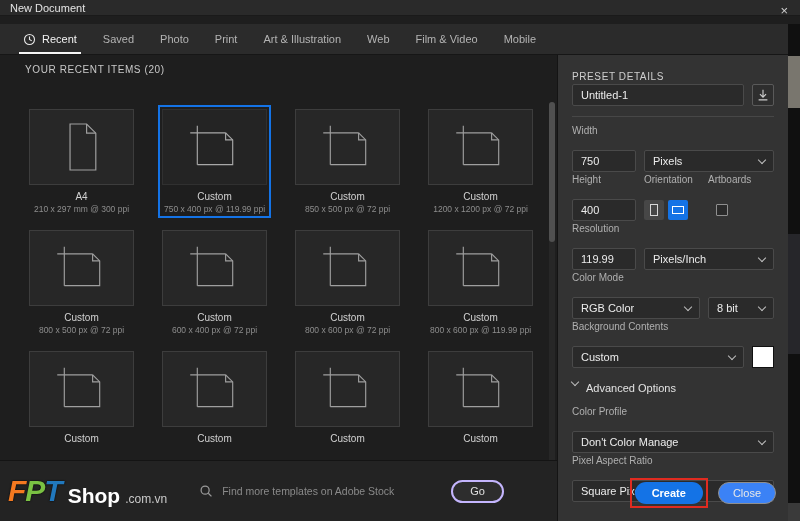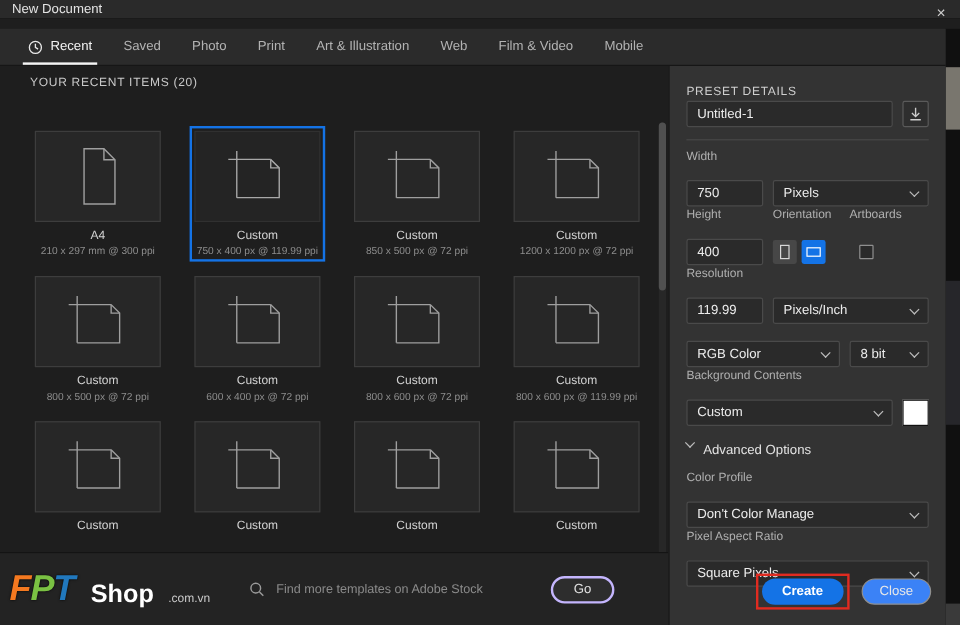--- a/index.html
+++ b/index.html
@@ -33,22 +33,22 @@
 
   .scroll-track{position:absolute;top:60px;right:2px;width:6px;height:392px;background:#272727;border-radius:3px}
   .scroll-thumb{width:6px;height:140px;background:#505050;border-radius:3px}
 
   
   .footer{position:absolute;left:0;bottom:0;right:0;height:61px;background:#232323;
     border-top:1px solid #141414;display:flex;align-items:center}
   .logo{display:flex;align-items:flex-end;margin-left:8px;line-height:1}
   .logo-fpt{font-style:italic;font-weight:bold;font-size:30px;letter-spacing:-1px;text-shadow:0 0 2px #000}
   .logo-f{color:#f47920}.logo-p{color:#7ac143}.logo-t{color:#2178bd}
-  .logo-shop{color:#ffffff;font-weight:bold;font-size:21px;margin-left:14px}
-  .logo-domain{color:#c9c9c9;font-size:10px;margin-left:12px;margin-bottom:1px}
+  .logo-shop{color:#ffffff;font-weight:bold;font-size:21px;margin-left:6px}
+  .logo-domain{color:#c9c9c9;font-size:12px;margin-left:5px;margin-bottom:1px}
   .stock-search{display:flex;align-items:center;gap:9px;margin-left:32px}
   .stock-search input{background:transparent;border:none;outline:none;color:#bdbdbd;
     font-size:10.5px;width:215px;font-family:"Liberation Sans",sans-serif}
   .stock-search input::placeholder{color:#8a8a8a}
   .go-btn{margin-left:14px;height:23px;padding:0 17px;border-radius:12px;border:2px solid #c4b5fd;
     background:#2d2d2d;color:#e0e0e0;font-size:11px;display:flex;align-items:center;cursor:default}
 
   
   .panel{position:absolute;top:55px;left:557px;width:231px;bottom:0;background:#333333;
     border-left:1px solid #141414;padding:0 14px;color:#ddd;z-index:3}
@@ -386,20 +386,21 @@
   <div class="row mt5">
     <div class="field w64">
       <input type="text" value="119.99" style="">
     </div>
     <div class="select flex1">
       <span>Pixels/Inch</span>
       <span class="chev"></span>
     </div>
   </div>
 
+  <div class="label mt10">Color Mode</div>
   <div class="row mt5">
     <div class="select flex1">
       <span>RGB Color</span>
       <span class="chev"></span>
     </div>
     <div class="select" style="width:66px;flex:none">
       <span>8 bit</span>
       <span class="chev"></span>
     </div>
   </div>

